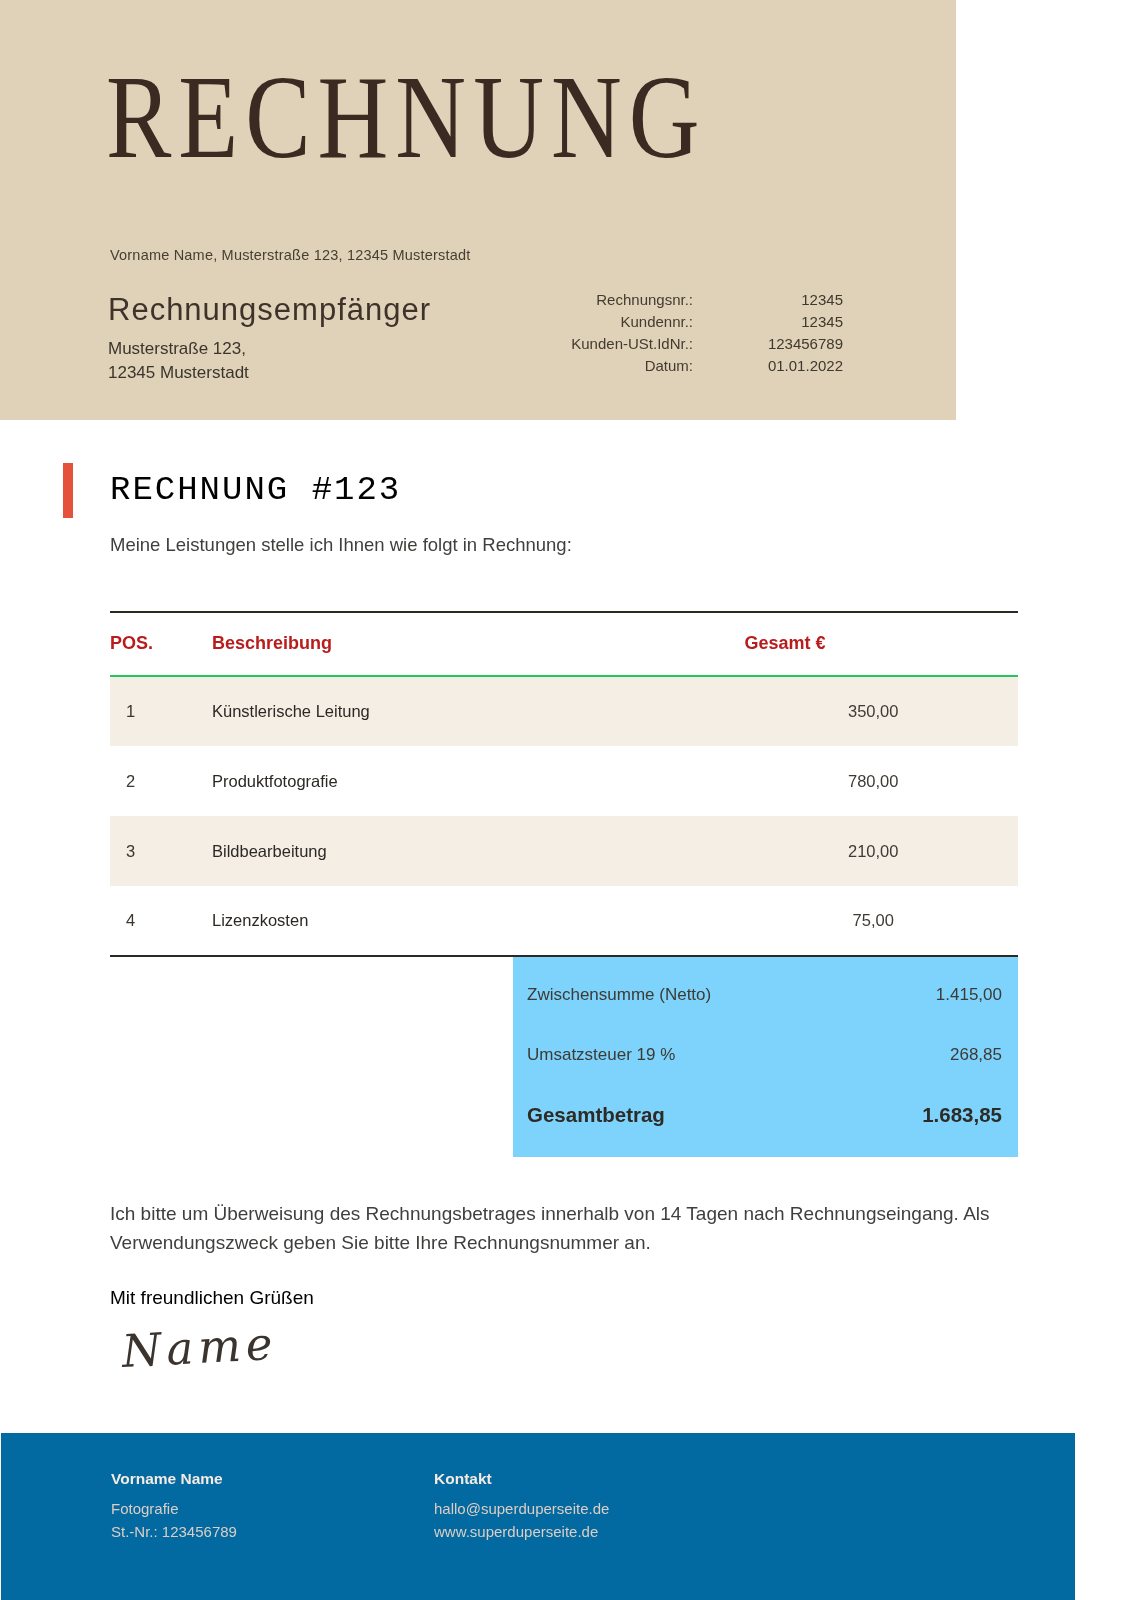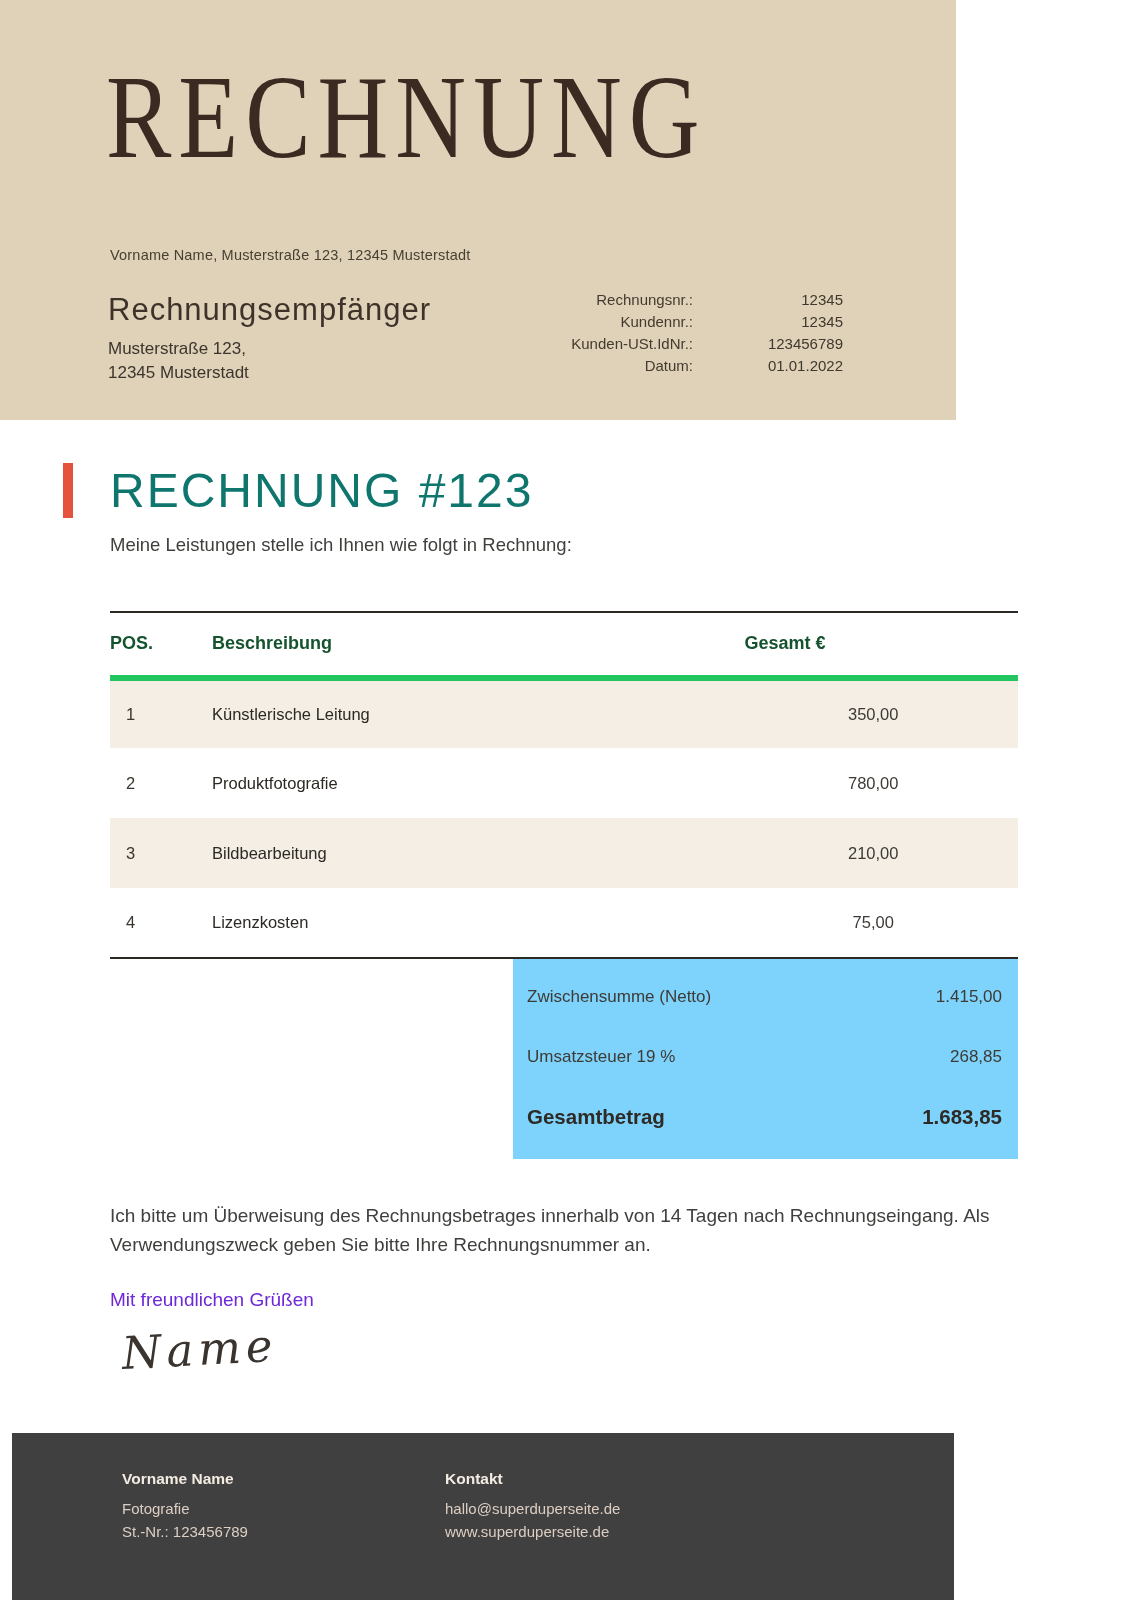--- a/index.html
+++ b/index.html
@@ -76,46 +76,46 @@
   .main { position: absolute; top: 420px; left: 0; width: 1131px; }
 
   .title-row {
     margin: 43px 0 0 63px;
     display: flex;
     align-items: center;
     gap: 37px;
   }
   .accent-bar { width: 10px; height: 55px; background: #e5523c; flex: 0 0 auto; }
   .invoice-title {
-    font-family: Liberation Sans, sans-serif;
+    font-family: Liberation Mono, monospace;
     font-weight: normal;
-    font-size: 48px;
+    font-size: 34px;
     line-height: 55px;
     letter-spacing: 2px;
-    color: #0f766e;
+    color: #000000;
     white-space: nowrap;
   }
   .intro {
     margin: 14px 113px 0 110px;
     font-size: 18.5px;
     line-height: 26px;
     color: #413f3c;
   }
 
   table.items {
     margin: 53px 113px 0 110px;
     width: 908px;
     border-collapse: collapse;
   }
   table.items thead th {
     border-top: 2px solid #2c2823;
-    border-bottom: 6px solid #22c55e;
+    border-bottom: 2px solid #22c55e;
     padding: 20px 0 21px 0;
     font-size: 18px;
-    color: #14532d;
+    color: #b91c1c;
     text-align: left;
     font-weight: bold;
   }
   th.col-pos { width: 102px; padding-left: 15px; }
   th.col-total { text-align: right; padding-right: 16px; }
   table.items tbody td {
     height: 70px;
     font-size: 16.5px;
     vertical-align: middle;
   }
@@ -149,40 +149,40 @@
   .payment-note {
     margin: 42px 120px 0 110px;
     font-size: 19px;
     line-height: 29px;
     color: #403f3d;
     max-width: 890px;
   }
   .closing {
     margin: 30px 0 0 110px;
     font-size: 19px;
-    color: #6d28d9;
+    color: #000000;
   }
   .signature {
     margin: 16px 0 0 122px;
     font-family: "DejaVu Serif", serif;
     font-style: italic;
     font-size: 45px;
     letter-spacing: 5px;
     color: #3a332e;
     transform: rotate(-3deg);
     transform-origin: left center;
     display: inline-block;
   }
 
   
   .footer {
     position: absolute;
-    bottom: 0; left: 12px;
-    width: 942px; height: 167px;
-    background: #404040;
+    bottom: 0; left: 1px;
+    width: 1074px; height: 167px;
+    background: #0369a1;
     padding: 37px 0 0 110px;
     display: grid;
     grid-template-columns: 323px 319px 1fr;
   }
   .footer-heading {
     font-size: 15.5px;
     font-weight: bold;
     color: #f4ebe2;
     margin-bottom: 9px;
   }

